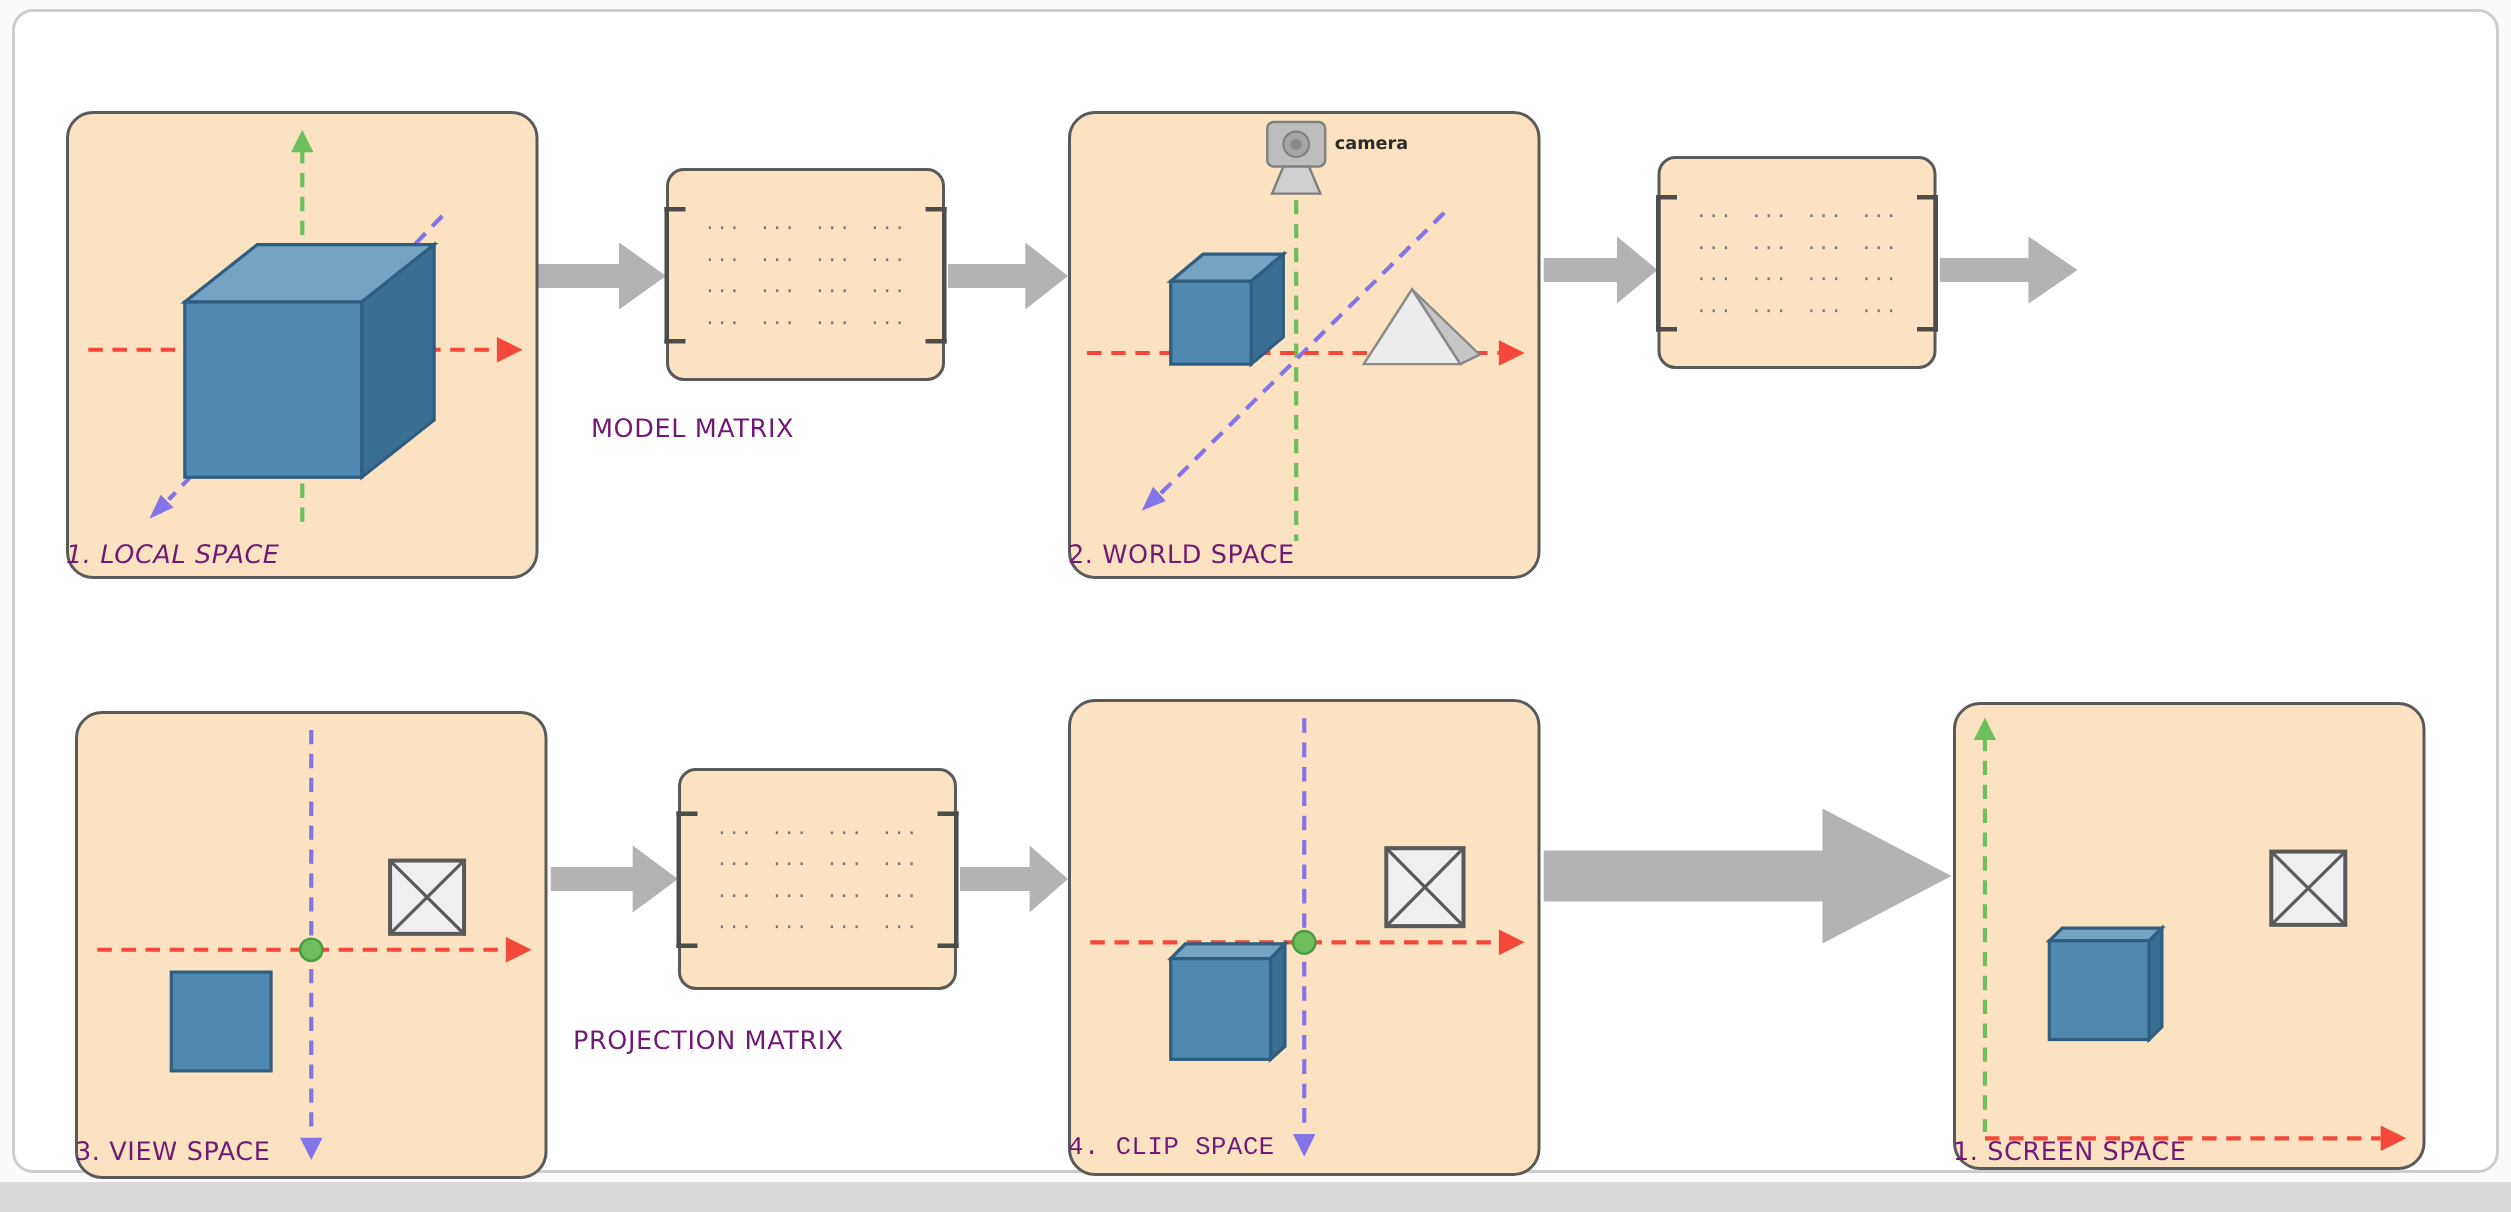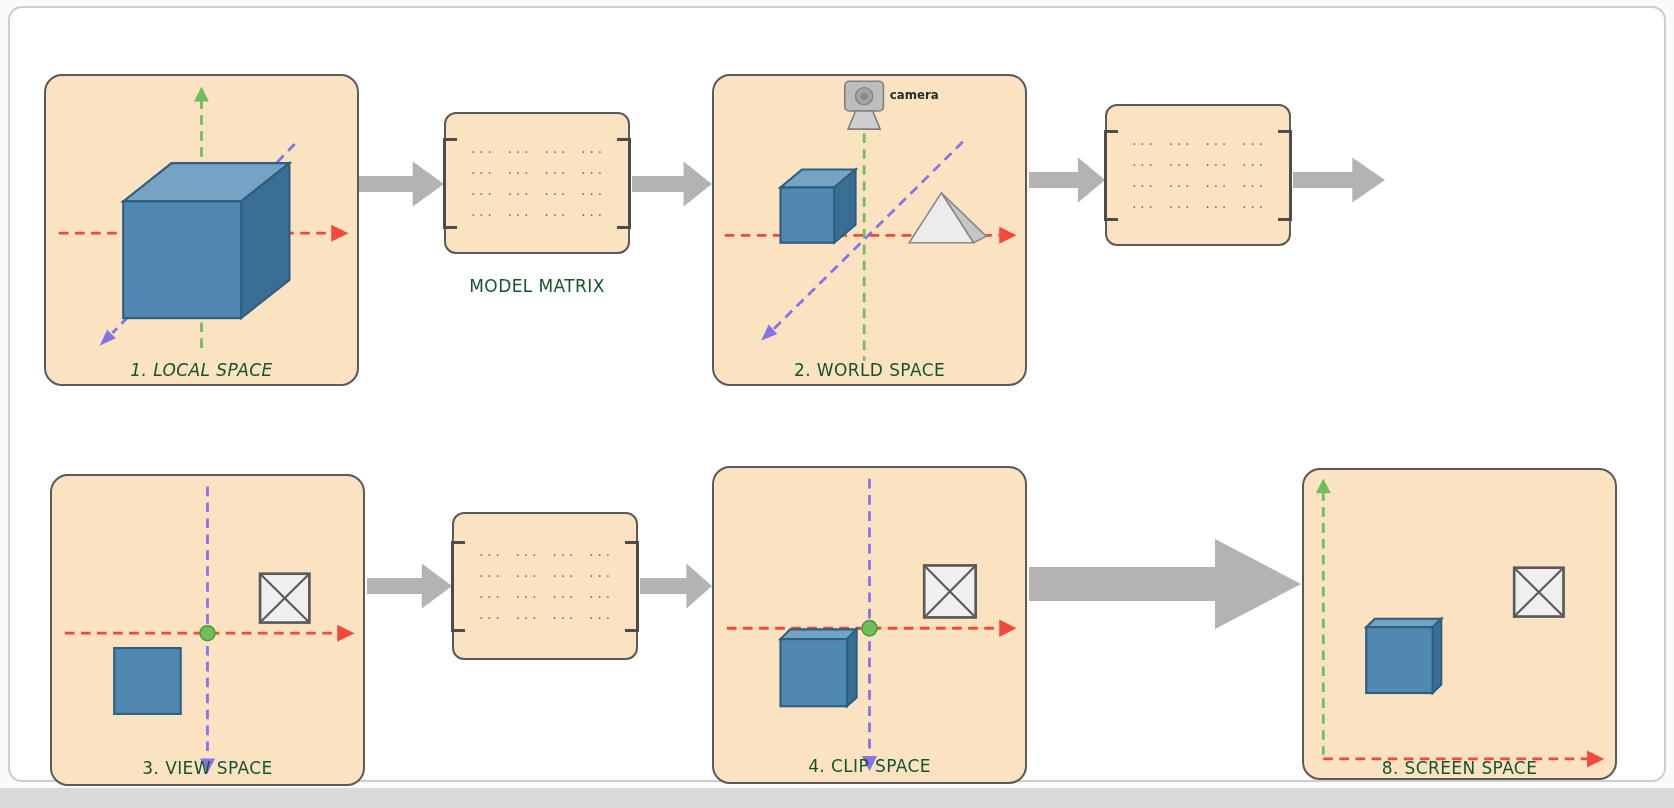--- a/index.html
+++ b/index.html
@@ -8,21 +8,21 @@
   .canvas{position:absolute;inset:0;}
   .frame{position:absolute;left:8px;top:6px;width:1654px;height:772px;
          background:#ffffff;border:2px solid #cdcdcd;border-radius:14px;z-index:0;}
   .bottom-strip{position:absolute;left:0;top:788px;width:1674px;height:20px;
          background:#d9d9d9;z-index:0;}
   .panel{position:absolute;background:var(--panel-fill,#fbe3c2);
          border:2.5px solid var(--panel-border,#5a5a5a);border-radius:18px;
          z-index:2;box-sizing:border-box;overflow:hidden;margin-top:44px;}
   .panel svg{display:block;width:100%;height:100%;}
   .space-label,.matrix-label,.transform-label{
-         position:absolute;z-index:2;text-align:center;color:#14532d;
+         position:absolute;z-index:2;text-align:left;color:#701a75;
          font-size:17px;letter-spacing:0.4px;white-space:nowrap;}
   .matrix-box{position:absolute;background:var(--panel-fill,#fbe3c2);
          border:2.5px solid var(--panel-border,#5a5a5a);border-radius:12px;
          z-index:2;box-sizing:border-box;display:flex;align-items:center;justify-content:center;}
   .matrix-inner{display:flex;align-items:stretch;gap:9px;}
   .bracket{width:11px;}
   .bracket.left{border-left:3px solid #4c4c4c;border-top:3px solid #4c4c4c;border-bottom:3px solid #4c4c4c;}
   .bracket.right{border-right:3px solid #4c4c4c;border-top:3px solid #4c4c4c;border-bottom:3px solid #4c4c4c;}
   .matrix-grid{display:grid;grid-template-columns:repeat(4,auto);
          column-gap:12px;row-gap:9px;align-content:center;padding:8px 4px;}
@@ -227,20 +227,21 @@
           <span class="mcell">···</span>
           <span class="mcell">···</span>
           <span class="mcell">···</span>
           <span class="mcell">···</span>
           <span class="mcell">···</span>
           <span class="mcell">···</span>
         </div>
       <div class="bracket right"></div>
     </div>
   </div>
+  <div class="matrix-label" style="left:382px;top:684px;width:326px;">PROJECTION MATRIX</div>
 
   <svg class="flow-arrow" style="left:640px;top:562px;" width="72" height="48" viewBox="0 0 90 60" preserveAspectRatio="none">
     <polygon points="0,20 58,20 58,2 90,30 58,58 58,40 0,40"></polygon>
   </svg>
 
   <section class="panel" style="left:712px;top:422px;width:315px;height:318px;">
     <svg viewBox="0 0 290 290" preserveAspectRatio="none">
       <g>
         <line class="axis purple" x1="145" y1="10" x2="145" y2="264"></line>
         <polygon class="head purple" points="145,280 138,266 152,266"></polygon>
@@ -255,21 +256,21 @@
         <polygon class="cube-side" points="124,158 133,149 133,212 124,220"></polygon>
         <rect class="cube-front" x="62" y="158" width="62" height="62"></rect>
       </g>
       <g>
         <rect class="xbox-rect" x="196" y="90" width="48" height="48"></rect>
         <line class="xbox-line" x1="196" y1="90" x2="244" y2="138"></line>
         <line class="xbox-line" x1="244" y1="90" x2="196" y2="138"></line>
       </g>
     </svg>
   </section>
-  <div class="space-label" style="left:712px;top:756px;width:315px;">4. CLIP SPACE</div>
+  <div class="space-label" style="left:712px;top:756px;width:315px;font-family:Liberation Mono, monospace;">4. CLIP SPACE</div>
 
   <svg class="flow-arrow" style="left:1029px;top:536px;" width="272" height="96" viewBox="0 0 272 96" preserveAspectRatio="none">
     <polygon points="0,31 186,31 186,3 272,48 186,93 186,65 0,65"></polygon>
   </svg>
 
   <section class="panel" style="left:1302px;top:424px;width:315px;height:312px;">
     <svg viewBox="0 0 290 290" preserveAspectRatio="none">
       <g>
         <line class="axis green" x1="18" y1="20" x2="18" y2="268"></line>
         <polygon class="head green" points="18,8 11,22 25,22"></polygon>
@@ -283,15 +284,15 @@
         <polygon class="cube-side" points="120,148 128,140 128,202 120,210"></polygon>
         <rect class="cube-front" x="58" y="148" width="62" height="62"></rect>
       </g>
       <g>
         <rect class="xbox-rect" x="196" y="92" width="46" height="46"></rect>
         <line class="xbox-line" x1="196" y1="92" x2="242" y2="138"></line>
         <line class="xbox-line" x1="242" y1="92" x2="196" y2="138"></line>
       </g>
     </svg>
   </section>
-  <div class="space-label" style="left:1302px;top:758px;width:315px;">8. SCREEN SPACE</div>
+  <div class="space-label" style="left:1302px;top:758px;width:315px;">1. SCREEN SPACE</div>
 
 </div>
 
 </body></html>

